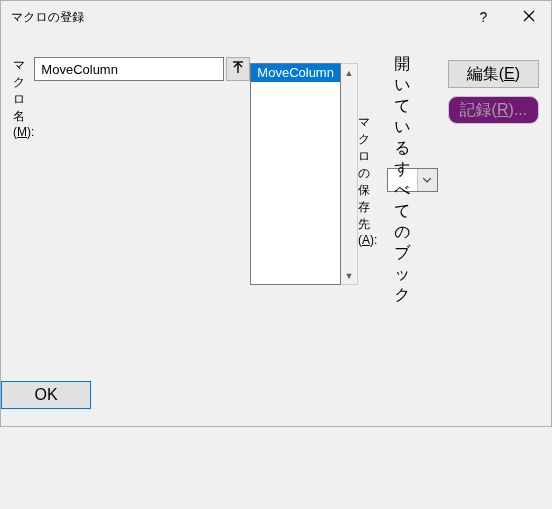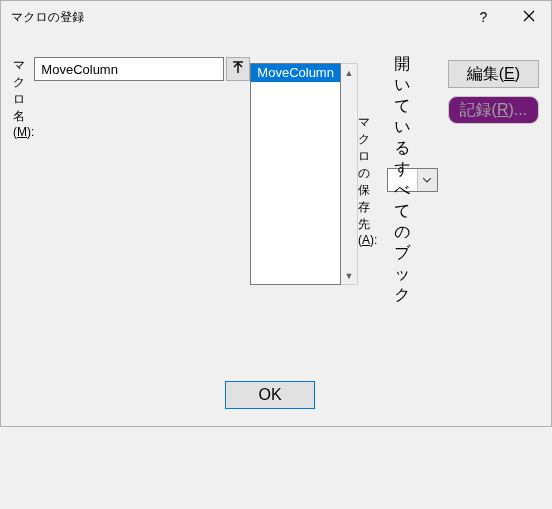--- a/index.html
+++ b/index.html
@@ -182,21 +182,21 @@
     font-size: 9px;
     color: #404040;
   }
   .desc-label {
     margin-top: 10px;
   }
   .footer {
     height: 52px;
     display: flex;
     align-items: center;
-    justify-content: center;
+    justify-content: flex-start;
     gap: 8px;
     padding: 0 12px 10px 0;
   }
   .footer .btn {
     width: 90px;
     height: 28px;
   }
   .btn.default {
     border: 1px solid #0078d7;
     background: #e1e1e1;

